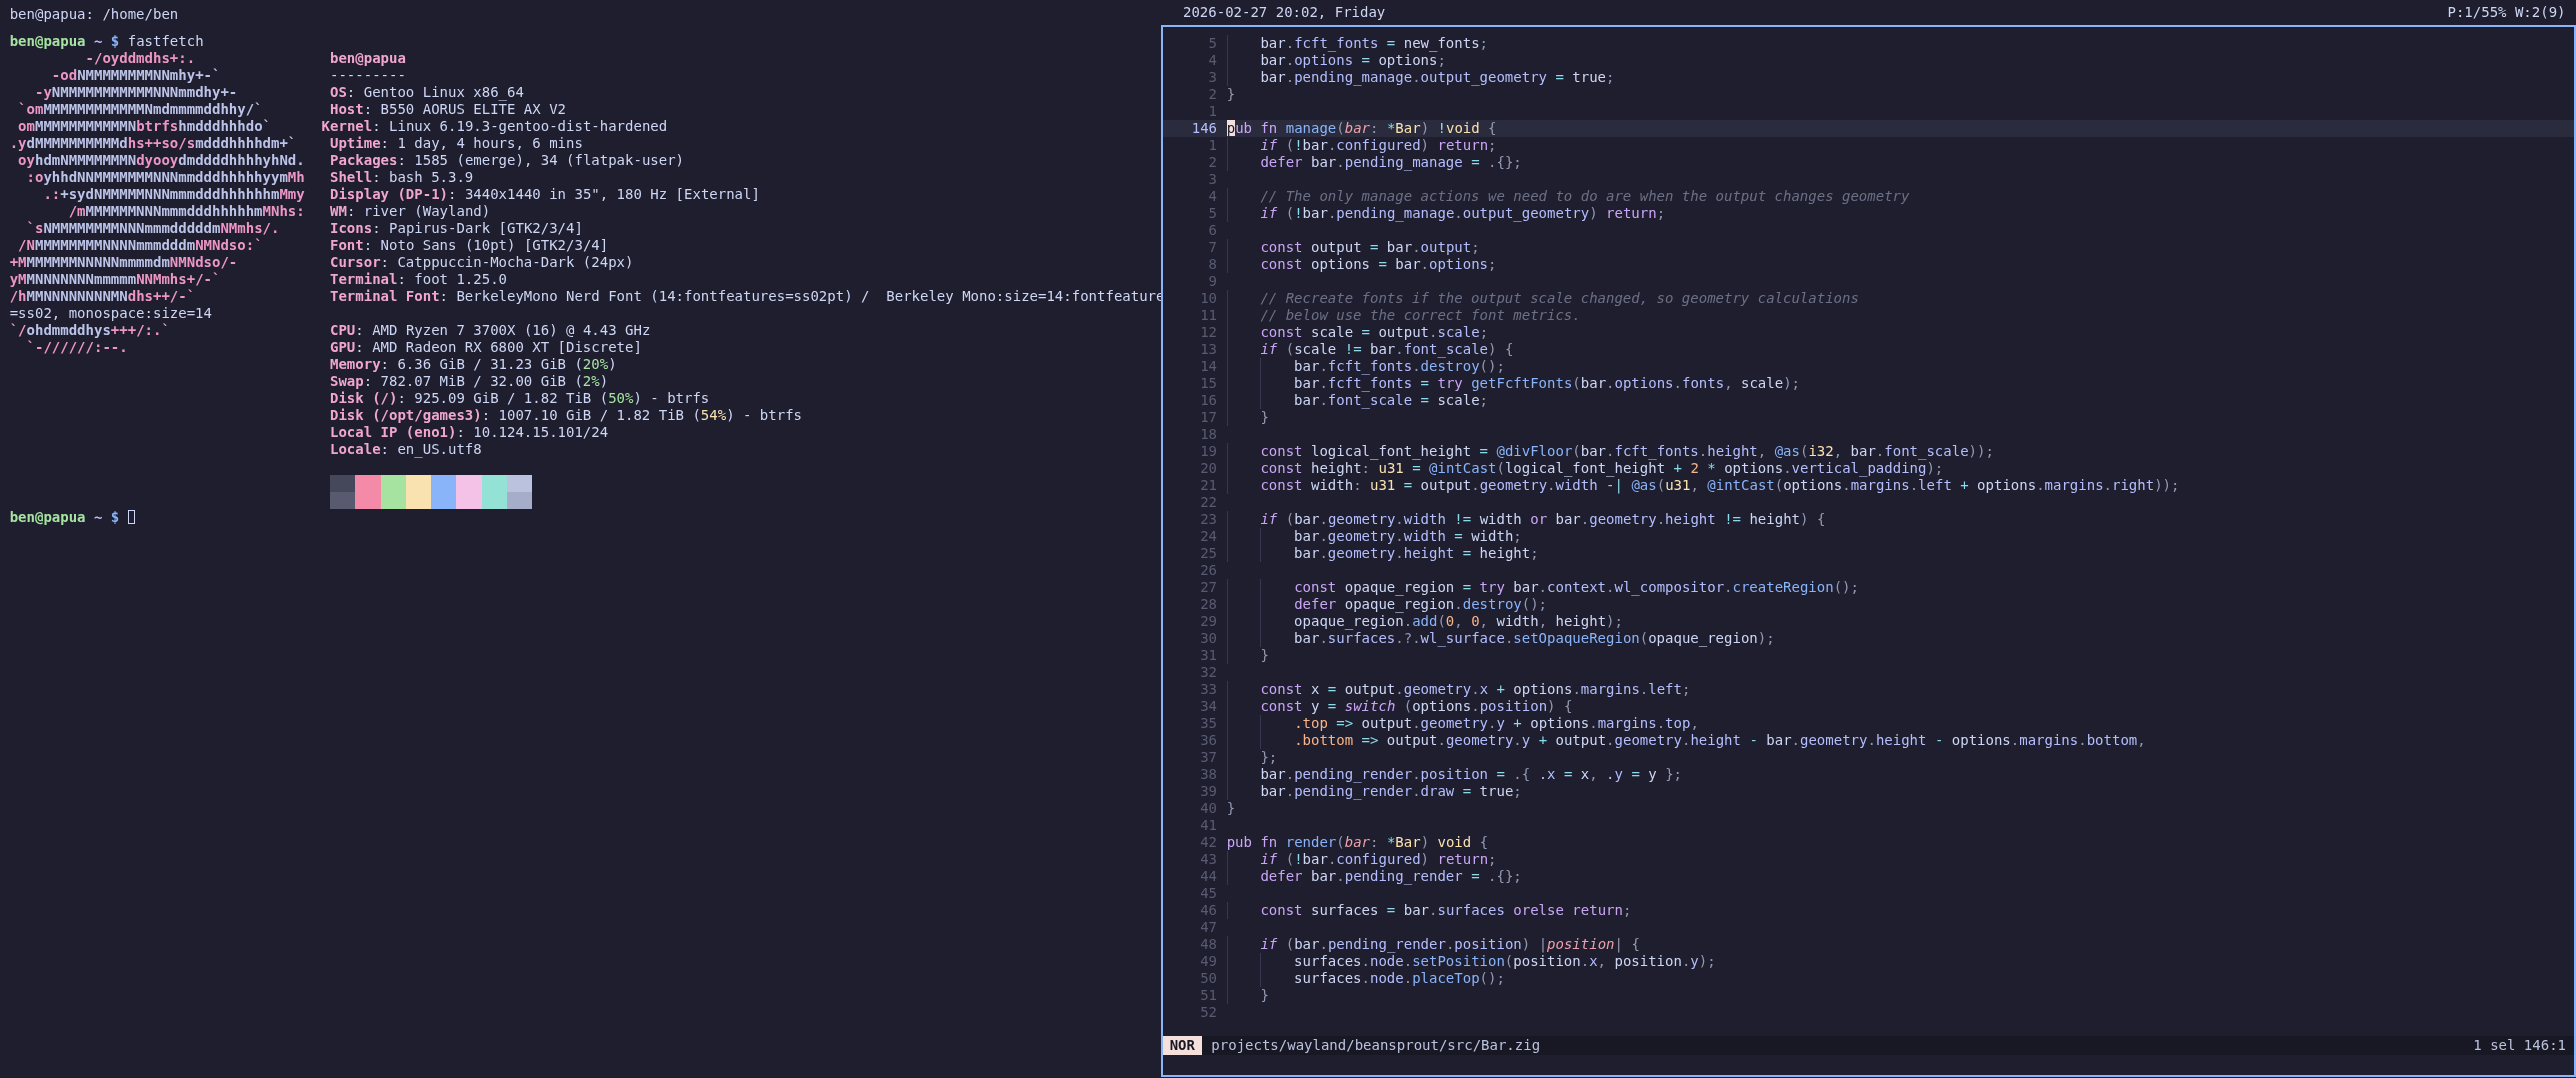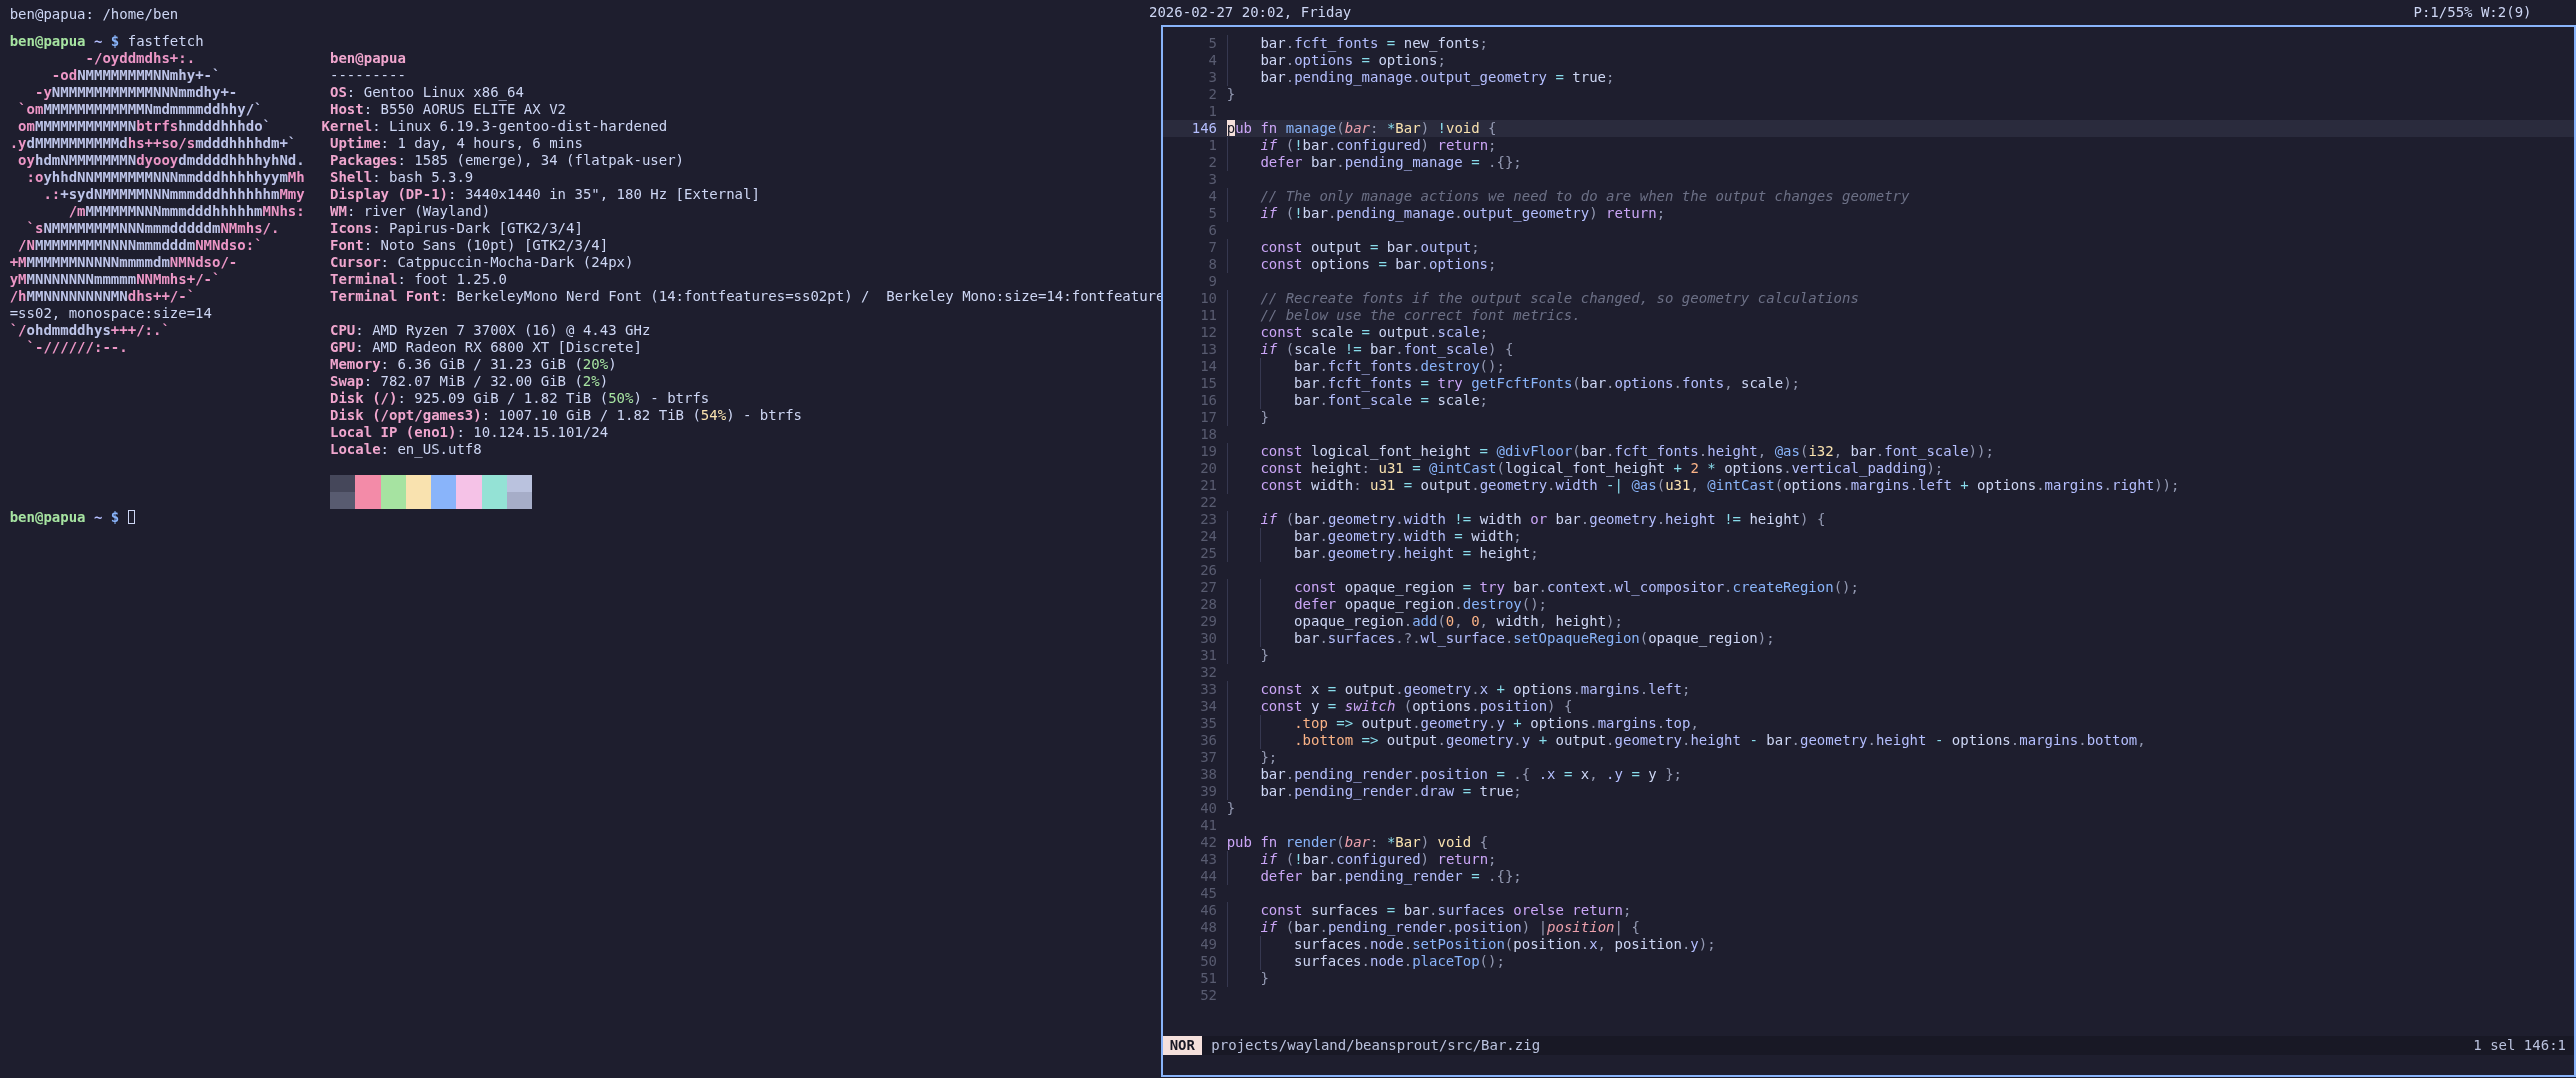--- a/index.html
+++ b/index.html
@@ -25,21 +25,21 @@
   .s-ti { color:#f0a6ce; font-weight:bold; }      
   .s-gn { color:#a6e3a1; }
   .s-yl { color:#f9e2af; }
   .s-pg { color:#a6e3a1; font-weight:bold; }
   .s-pl { color:#b4befe; font-weight:bold; }
   .s-pb { color:#89b4fa; font-weight:bold; }
   .pal-cell { display:inline-block; width:3ch; height:17px; vertical-align:top; }
   .hollow-cursor { display:inline-block; width:7.5px; height:14.2px; border:1.5px solid #cdd6f4; vertical-align:-2.2px; }
 
   
-  .topbar { position:absolute; left:1127px; top:0; width:1415px; height:41px; }
+  .topbar { position:absolute; left:1161px; top:0; width:1415px; height:41px; }
   .topbar-left  { position:absolute; left:22px; top:3.7px; line-height:17px; color:#cdd6f4; }
   .topbar-right { position:absolute; right:10.5px; top:3.7px; line-height:17px; color:#cdd6f4; }
 
   
   .editor-window {
     position:absolute; left:1161px; top:25px; width:1415px; height:1052px;
     border:2.2px solid #89b4fa; background:#1e1e2e;
   }
   .code { position:absolute; left:0; top:7.5px; width:100%; }
   .row { height:17px; line-height:17px; }
@@ -164,20 +164,21 @@
       <div class="row"><span class="ln">37</span><span class="s-gd"> </span><span class="s-t">   </span><span class="s-pu">};</span></div>
       <div class="row"><span class="ln">38</span><span class="s-gd"> </span><span class="s-t">   bar</span><span class="s-pu">.</span><span class="s-m">pending_render</span><span class="s-pu">.</span><span class="s-m">position</span><span class="s-t"> </span><span class="s-o">=</span><span class="s-t"> </span><span class="s-pu">.{</span><span class="s-t"> </span><span class="s-m">.x</span><span class="s-t"> </span><span class="s-o">=</span><span class="s-t"> x</span><span class="s-pu">,</span><span class="s-t"> </span><span class="s-m">.y</span><span class="s-t"> </span><span class="s-o">=</span><span class="s-t"> y </span><span class="s-pu">};</span></div>
       <div class="row"><span class="ln">39</span><span class="s-gd"> </span><span class="s-t">   bar</span><span class="s-pu">.</span><span class="s-m">pending_render</span><span class="s-pu">.</span><span class="s-m">draw</span><span class="s-t"> </span><span class="s-o">=</span><span class="s-t"> true</span><span class="s-pu">;</span></div>
       <div class="row"><span class="ln">40</span><span class="s-pu">}</span></div>
       <div class="row"><span class="ln">41</span></div>
       <div class="row"><span class="ln">42</span><span class="s-k">pub</span><span class="s-t"> </span><span class="s-k">fn</span><span class="s-t"> </span><span class="s-f">render</span><span class="s-pu">(</span><span class="s-p">bar</span><span class="s-pu">:</span><span class="s-t"> </span><span class="s-o">*</span><span class="s-ty">Bar</span><span class="s-pu">)</span><span class="s-t"> </span><span class="s-ty">void</span><span class="s-t"> </span><span class="s-pu">{</span></div>
       <div class="row"><span class="ln">43</span><span class="s-gd"> </span><span class="s-t">   </span><span class="s-ki">if</span><span class="s-t"> </span><span class="s-pu">(</span><span class="s-o">!</span><span class="s-t">bar</span><span class="s-pu">.</span><span class="s-m">configured</span><span class="s-pu">)</span><span class="s-t"> </span><span class="s-k">return</span><span class="s-pu">;</span></div>
       <div class="row"><span class="ln">44</span><span class="s-gd"> </span><span class="s-t">   </span><span class="s-k">defer</span><span class="s-t"> bar</span><span class="s-pu">.</span><span class="s-m">pending_render</span><span class="s-t"> </span><span class="s-o">=</span><span class="s-t"> </span><span class="s-pu">.{};</span></div>
       <div class="row"><span class="ln">45</span></div>
       <div class="row"><span class="ln">46</span><span class="s-gd"> </span><span class="s-t">   </span><span class="s-k">const</span><span class="s-t"> surfaces </span><span class="s-o">=</span><span class="s-t"> bar</span><span class="s-pu">.</span><span class="s-m">surfaces</span><span class="s-t"> </span><span class="s-k">orelse</span><span class="s-t"> </span><span class="s-k">return</span><span class="s-pu">;</span></div>
+      <div class="row"><span class="ln">47</span></div>
       <div class="row"><span class="ln">48</span><span class="s-gd"> </span><span class="s-t">   </span><span class="s-ki">if</span><span class="s-t"> </span><span class="s-pu">(</span><span class="s-t">bar</span><span class="s-pu">.</span><span class="s-m">pending_render</span><span class="s-pu">.</span><span class="s-m">position</span><span class="s-pu">)</span><span class="s-t"> </span><span class="s-pu">|</span><span class="s-p">position</span><span class="s-pu">|</span><span class="s-t"> </span><span class="s-pu">{</span></div>
       <div class="row"><span class="ln">49</span><span class="s-gd"> </span><span class="s-t">   </span><span class="s-gd"> </span><span class="s-t">   surfaces</span><span class="s-pu">.</span><span class="s-m">node</span><span class="s-pu">.</span><span class="s-f">setPosition</span><span class="s-pu">(</span><span class="s-t">position</span><span class="s-pu">.</span><span class="s-m">x</span><span class="s-pu">,</span><span class="s-t"> position</span><span class="s-pu">.</span><span class="s-m">y</span><span class="s-pu">);</span></div>
       <div class="row"><span class="ln">50</span><span class="s-gd"> </span><span class="s-t">   </span><span class="s-gd"> </span><span class="s-t">   surfaces</span><span class="s-pu">.</span><span class="s-m">node</span><span class="s-pu">.</span><span class="s-f">placeTop</span><span class="s-pu">();</span></div>
       <div class="row"><span class="ln">51</span><span class="s-gd"> </span><span class="s-t">   </span><span class="s-pu">}</span></div>
       <div class="row"><span class="ln">52</span></div>
     </div>
   <div class="statusline">
     <span class="mode-badge">NOR</span>
     <span class="file-path">projects/wayland/beansprout/src/Bar.zig</span>
     <span class="status-right">1 sel  146:1</span>

